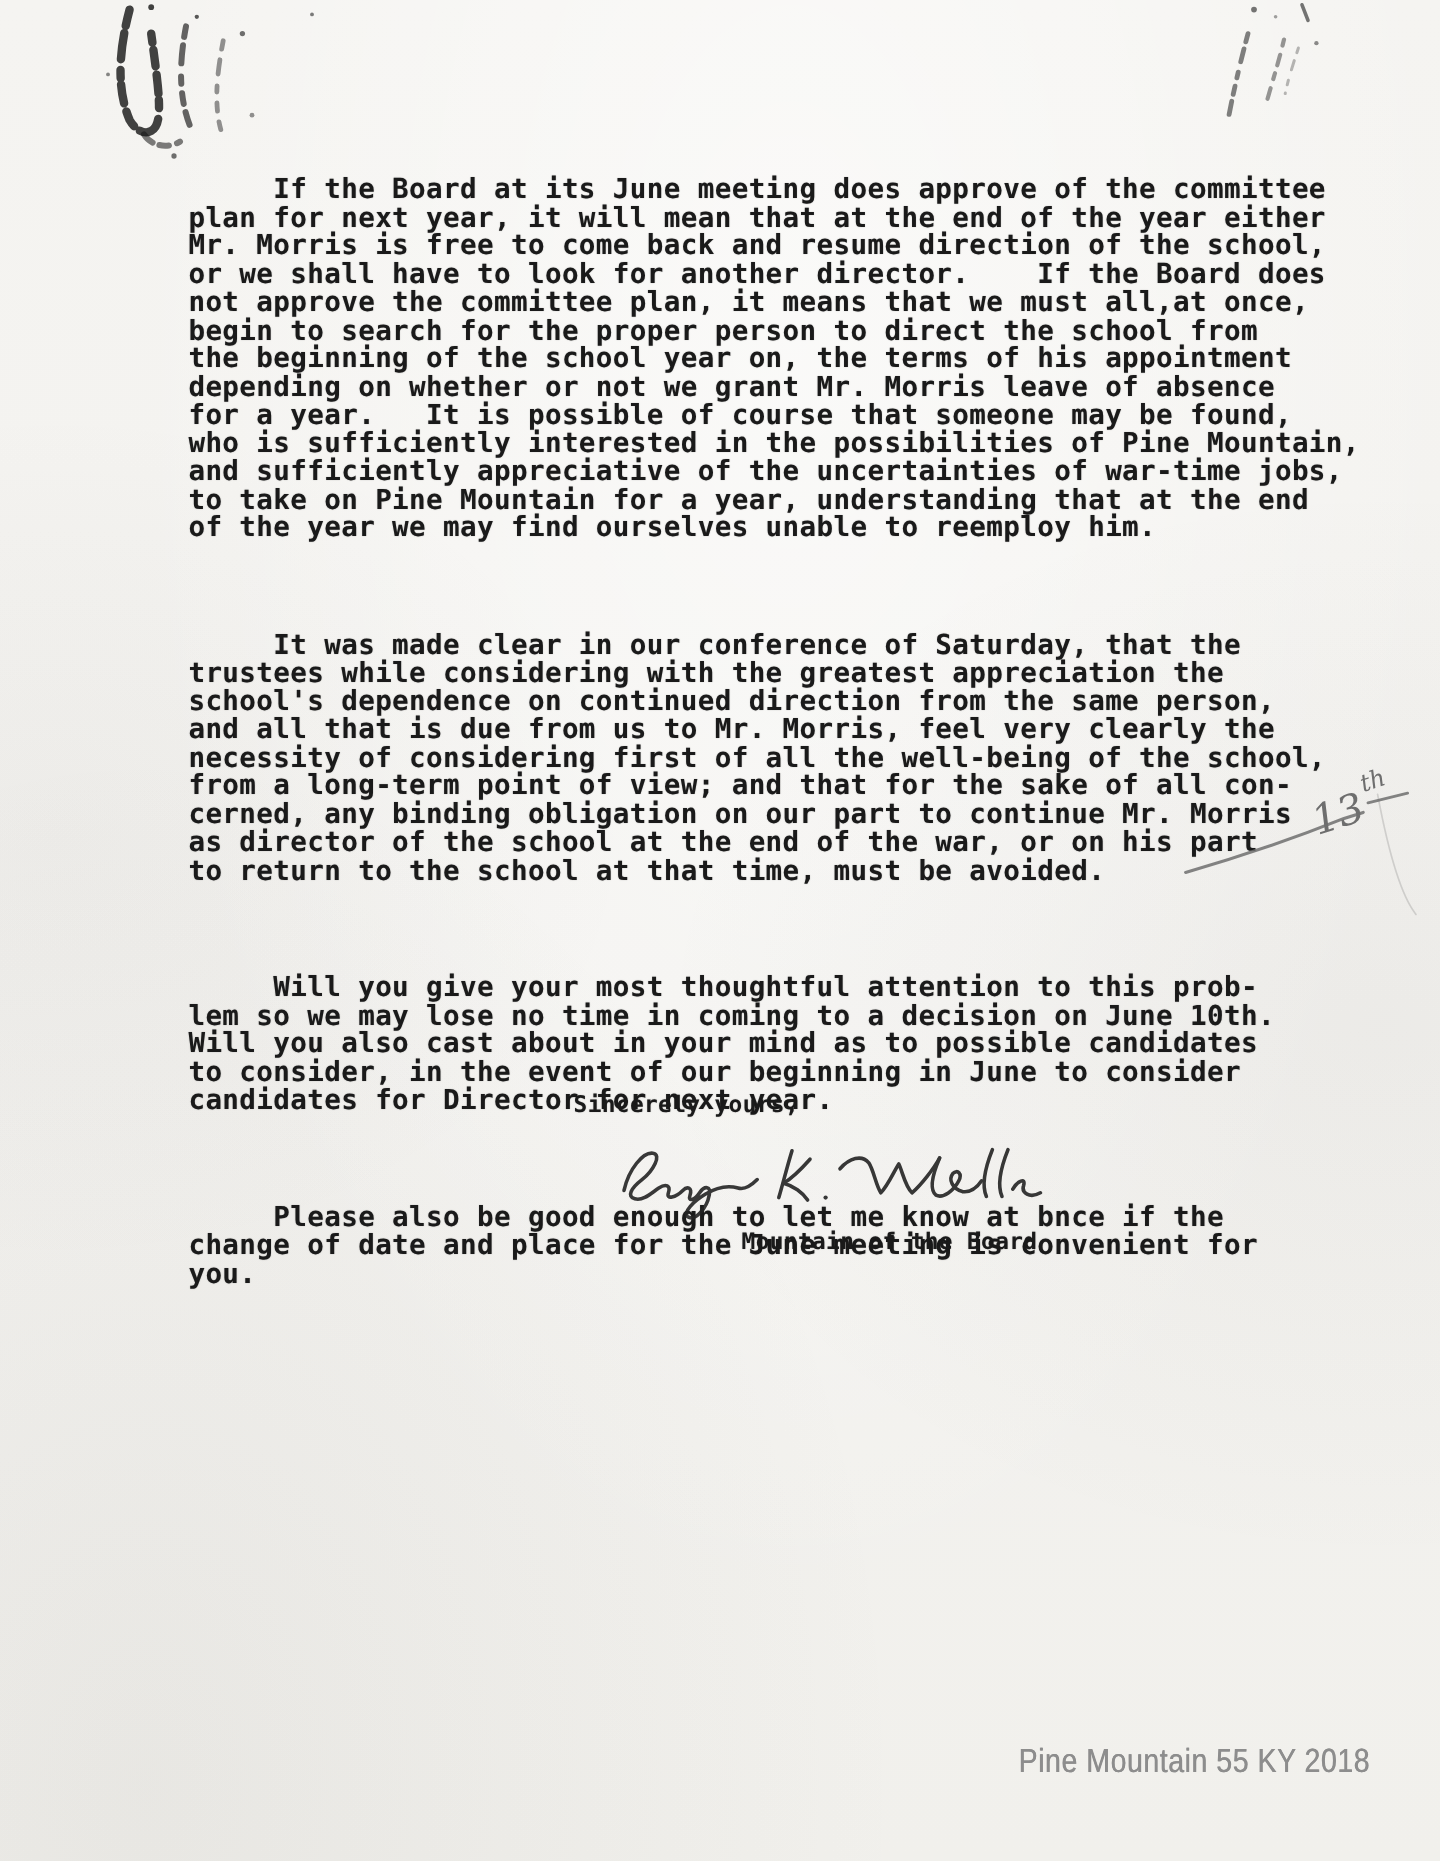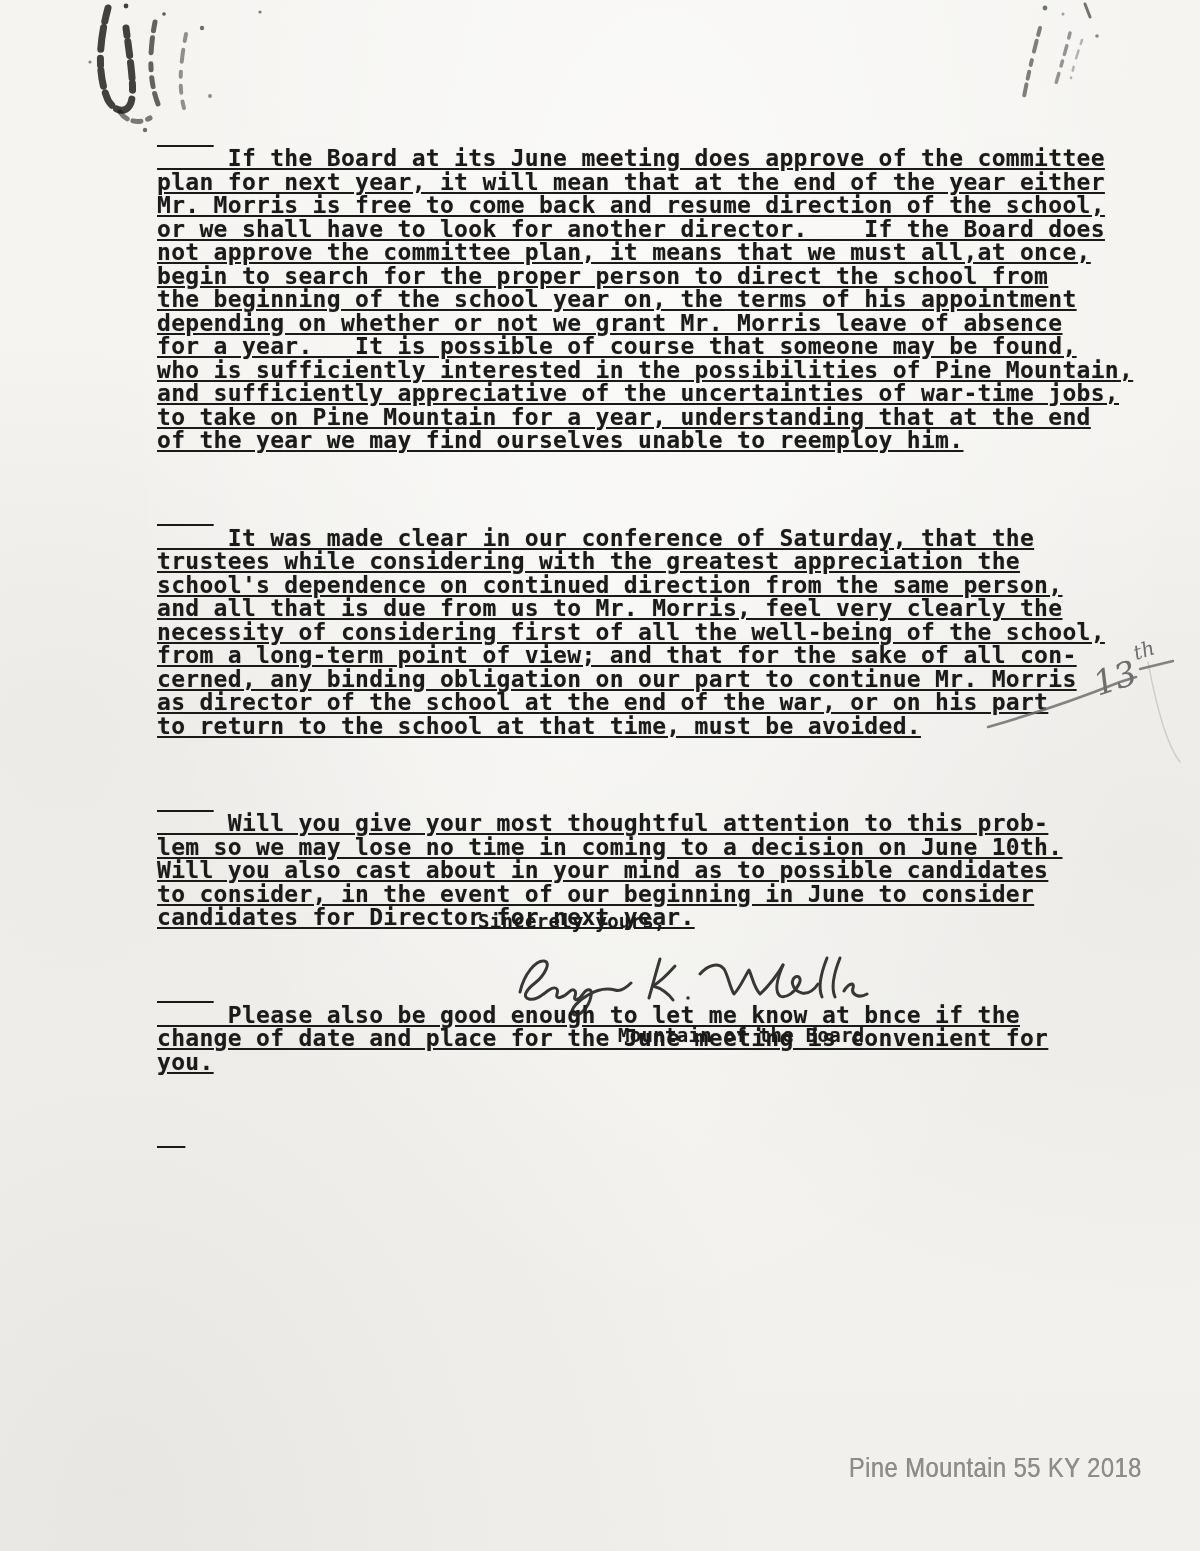--- a/index.html
+++ b/index.html
@@ -17,21 +17,20 @@
   }
   .body-text {
     position:absolute; left:157px; top:100px;
     font-family:"DejaVu Sans Mono", monospace;
     font-weight:bold;
     font-size:23px; line-height:23.5px;
     letter-spacing:0.3px;
     white-space:pre;
     color:#1a1a1a;
     text-shadow:0 0 1px rgba(25,25,25,0.35);
-    text-decoration:underline;
   }
   .para { margin:0 0 27px 0; }
   .typed {
     position:absolute;
     font-family:"DejaVu Sans Mono", monospace;
     font-weight:bold;
     font-size:19px; line-height:23.5px;
     letter-spacing:0.3px;
     white-space:pre;
     color:#1a1a1a;

